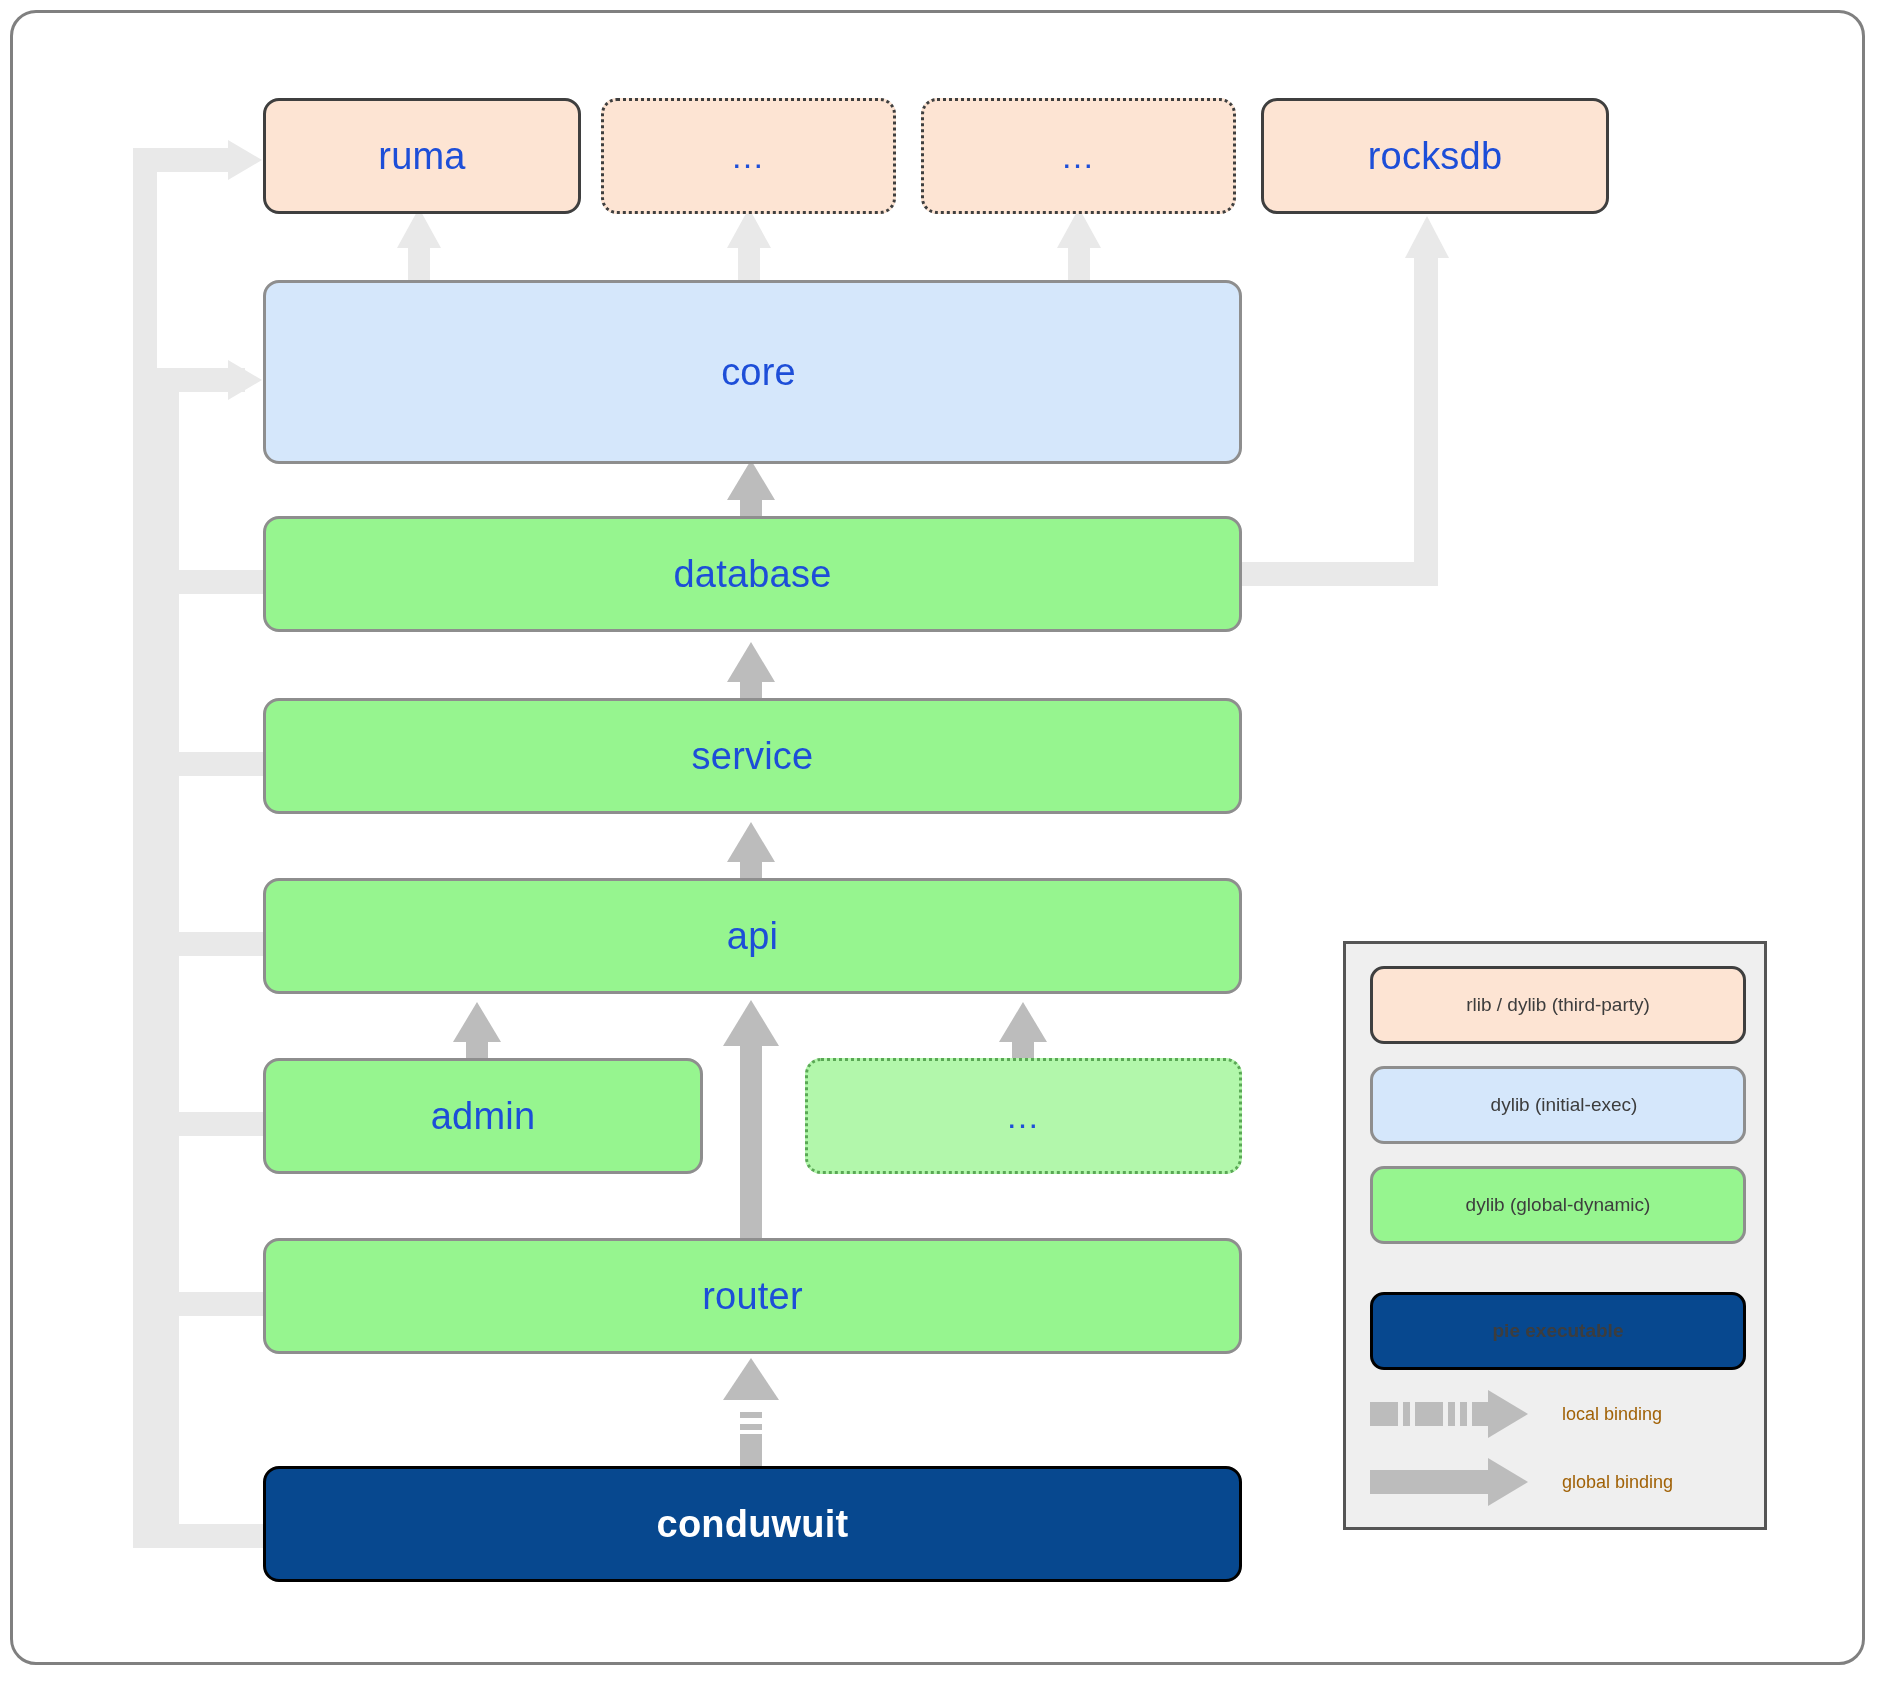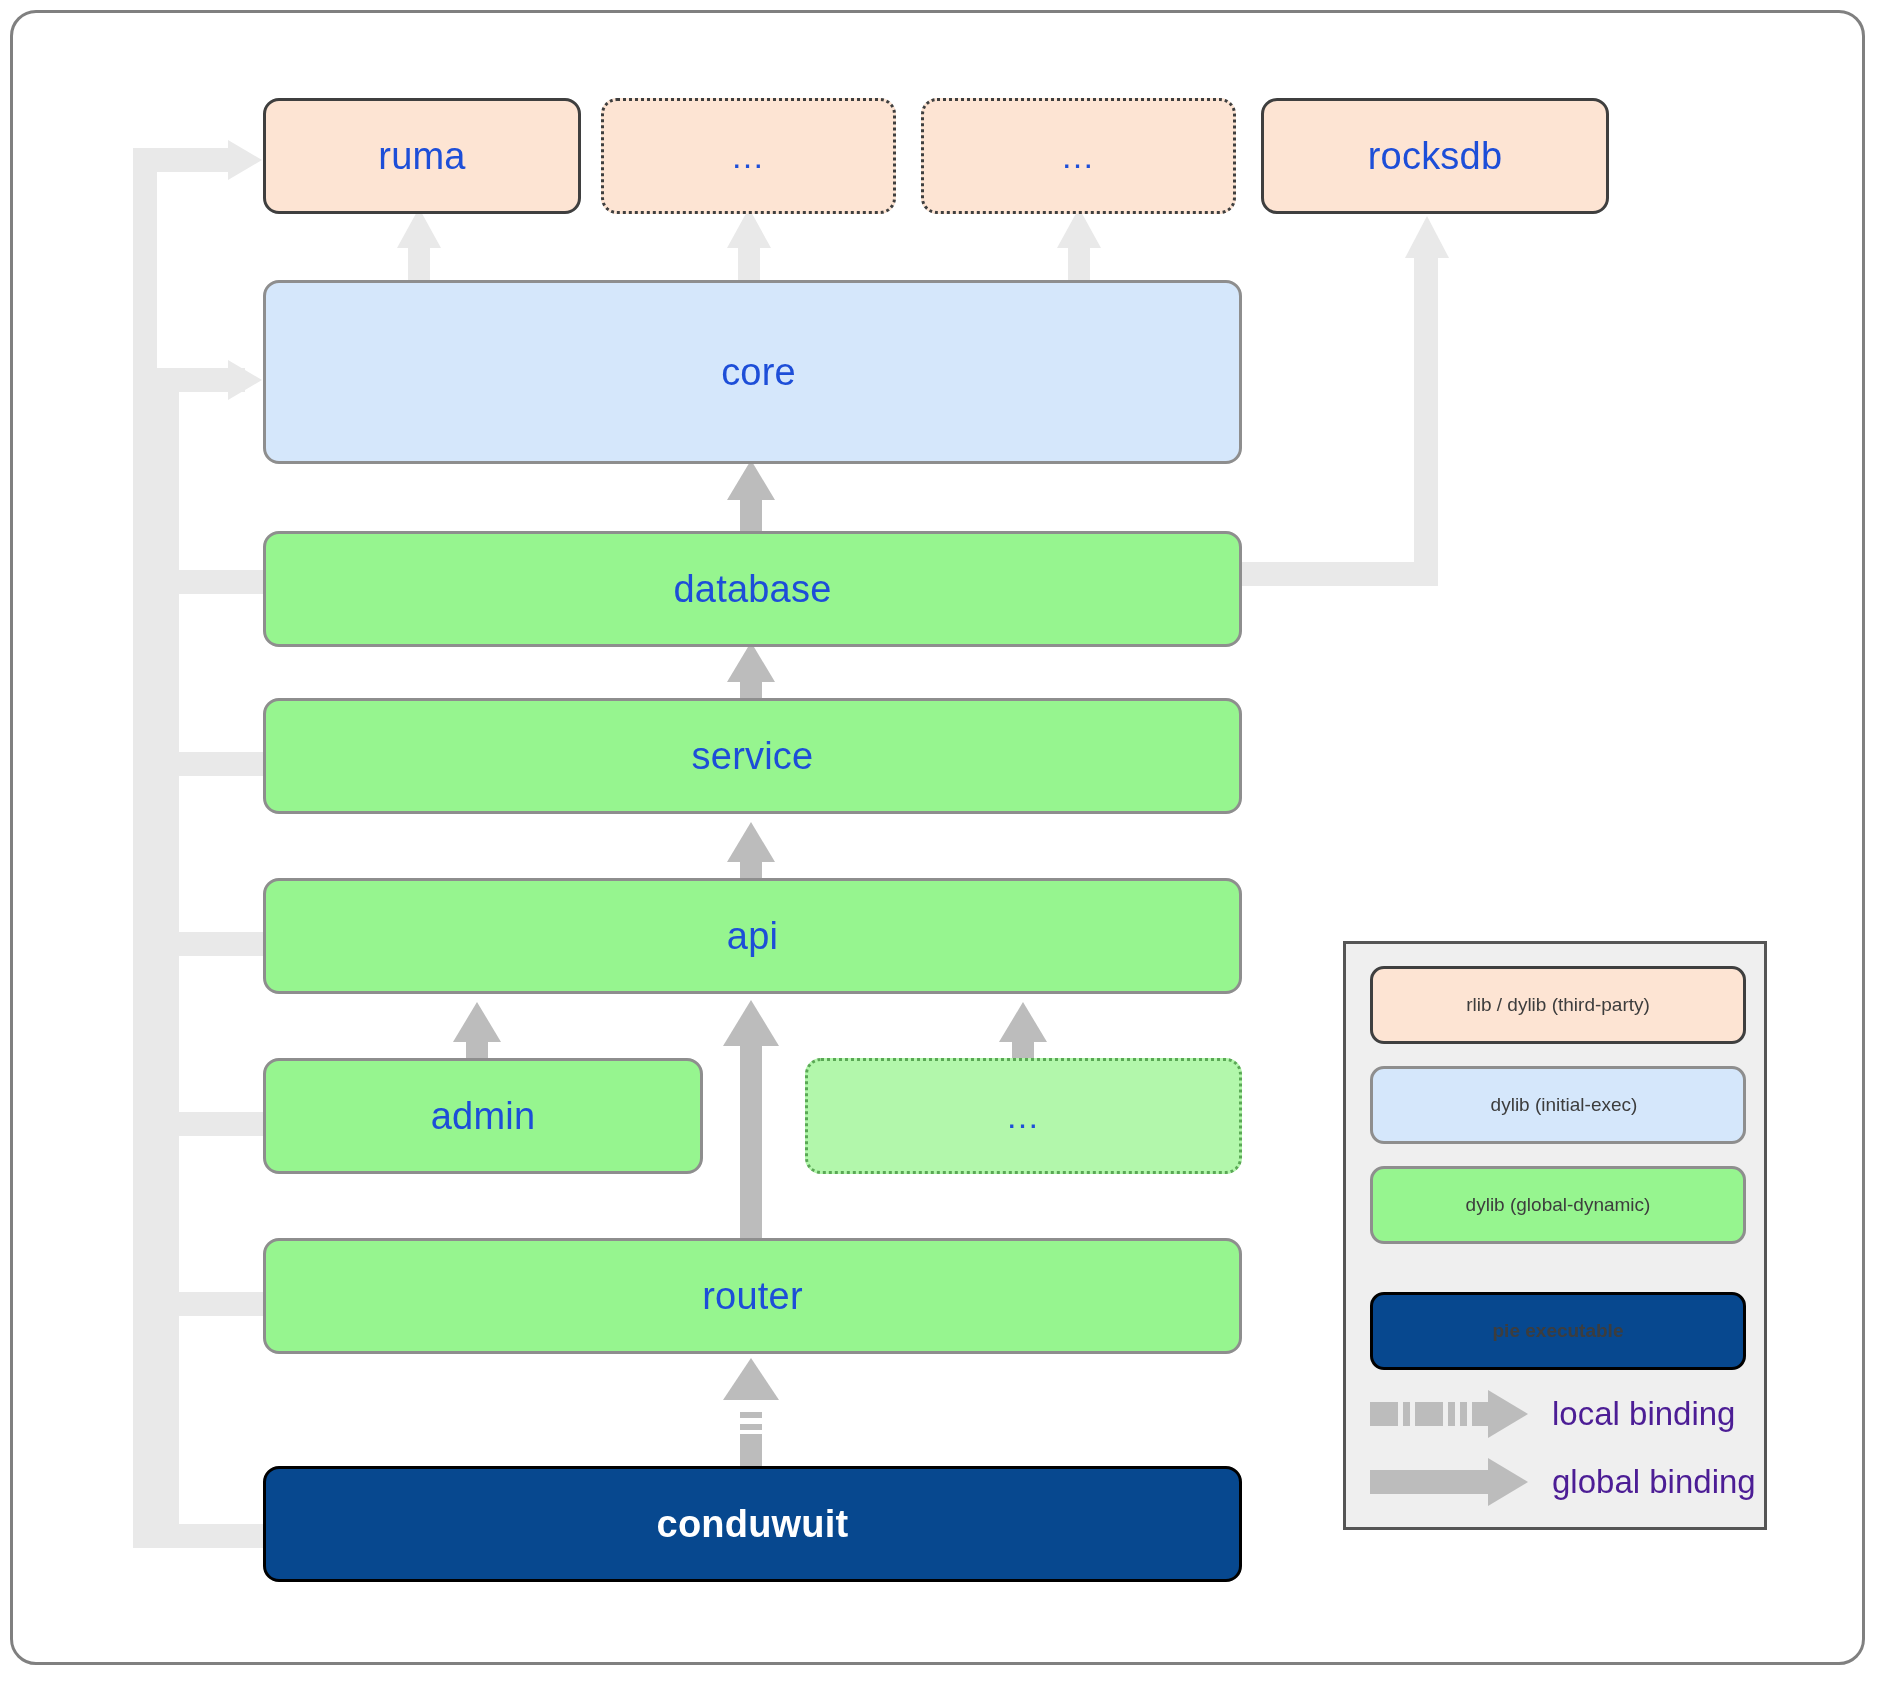--- a/index.html
+++ b/index.html
@@ -106,23 +106,23 @@
   .lg-row {
     position: absolute;
     left: 24px;
     width: 380px;
     height: 60px;
     display: flex;
     align-items: center;
   }
   .lg-row .lg-text {
     position: absolute;
-    left: 182px;
-    font-size: 33px;
-    color: #4c1d95;
+    left: 192px;
+    font-size: 18px;
+    color: #a16207;
     white-space: nowrap;
   }
   .lg-arrow-svg { position: absolute; left: 0; top: 4px; }
 
   
 </style>
 </head>
 <body>
 
 <div id="page">
@@ -215,21 +215,21 @@
   </div>
 
   <div class="node n-third" style="left:1261px; top:98px; width:348px; height:116px;">
     <span>rocksdb</span>
   </div>
 
   <div class="node n-initial" style="left:263px; top:280px; width:979px; height:184px;">
     <span>core</span>
   </div>
 
-  <div class="node n-global" style="left:263px; top:516px; width:979px; height:116px;margin-top:15px;">
+  <div class="node n-global" style="left:263px; top:516px; width:979px; height:116px;">
     <span>database</span>
   </div>
 
   <div class="node n-global" style="left:263px; top:698px; width:979px; height:116px;">
     <span>service</span>
   </div>
 
   <div class="node n-global" style="left:263px; top:878px; width:979px; height:116px;">
     <span>api</span>
   </div>

